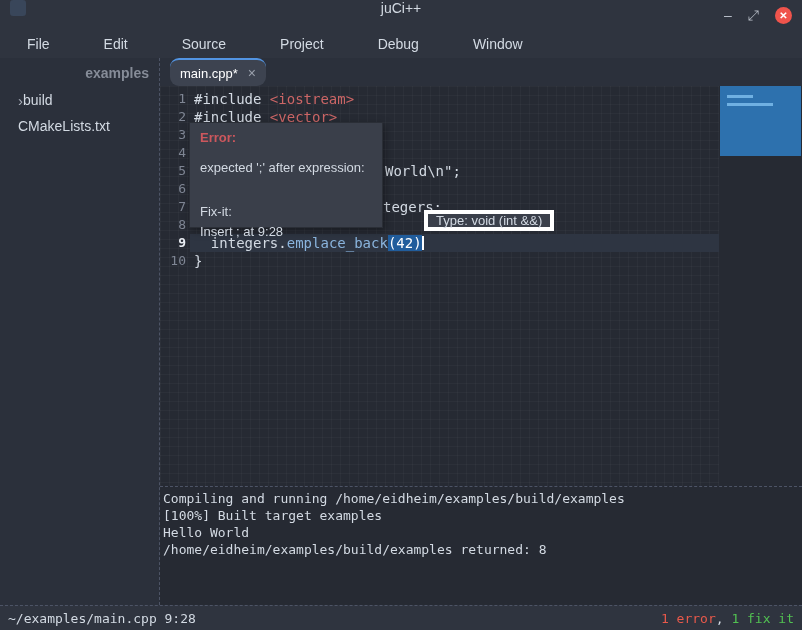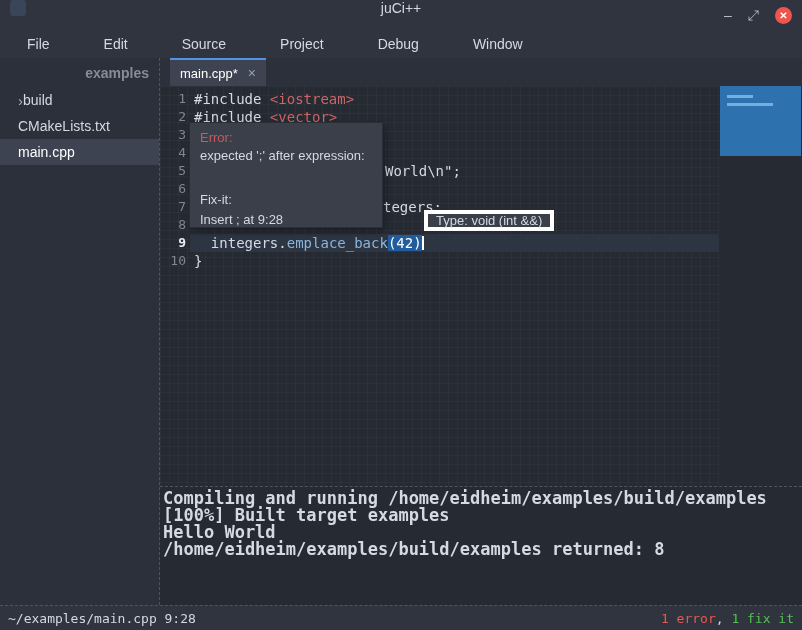--- a/index.html
+++ b/index.html
@@ -27,21 +27,21 @@
     border-right:1px dashed #4d5466; font-size:14px;text-align:right; }
   .side-header { padding:7px 10px 6px 10px; color:#868c98; font-weight:bold; }
   .tree-item { height:26px; display:flex; align-items:center; padding-left:7px; color:#d3dae3; }
   .tree-item.indent { padding-left:18px; }
   .tree-item.selected { background:var(--selected-row,#3d4350); color:#fff; }
   .chev { width:16px; color:#aab0bb; font-size:15px; line-height:1; }
   .right { flex:1; display:flex; flex-direction:column; min-width:0; }
   
   .tabbar { height:28px; background:var(--sidebar-bg,#2b303b); display:flex; align-items:stretch; padding-left:10px; }
   .tab { display:flex; align-items:center; gap:10px; padding:0 10px; background:#3d4350;
-    border-top:2px solid var(--accent,#5294e2); font-size:13px; color:#fff; }
+    border-top:2px solid var(--accent,#5294e2); font-size:13px; color:#fff;border-radius:9px; }
   .tab-close { color:#9aa0ac; font-size:14px; }
   
   .editor { position:relative; flex:0 0 400px; background:var(--editor-bg,#262a33);
     font-family:"DejaVu Sans Mono",monospace; font-size:14px; line-height:18px; overflow:hidden; }
   .grid { position:absolute; left:0; top:0; bottom:0; width:559px; z-index:0;
     background-image:linear-gradient(rgba(255,255,255,0.028) 1px, transparent 1px),
                      linear-gradient(90deg, rgba(255,255,255,0.028) 1px, transparent 1px);
     background-size:9px 9px; }
   .current-line { position:absolute; left:30px; top:148px; width:529px; height:18px;
     background:var(--current-line,#2e3542); z-index:1; }
@@ -55,35 +55,35 @@
   .method { color:#8ab4dd; }
   .sel { background:var(--selection-blue,#215d9c); color:#fff; }
   .cursor { display:inline-block; width:2px; height:14px; background:#fff; vertical-align:-2px; }
   .fragment { position:absolute; white-space:pre; z-index:2; color:var(--fg,#d3dae3); }
   .fragment.l5 { left:225px; top:76px; }
   .fragment.l7 { left:223px; top:112px; }
   .error-popup { position:absolute; left:29px; top:36px; width:194px; height:106px;
     background:var(--popup-bg,#3a3f4a); border:1px solid #2a2e36; z-index:6;
     font-family:"Liberation Sans",sans-serif; font-size:13px; padding:6px 10px;
     box-shadow:2px 3px 8px rgba(0,0,0,0.35); color:#d3dae3; }
-  .popup-error-title { color:var(--error-red,#cc575d); margin-bottom:0; }
+  .popup-error-title { color:var(--error-red,#cc575d); margin-bottom:12px;font-weight:bold; }
   .popup-message { margin-bottom:26px; }
   .popup-fixit-label { margin-bottom:2px; }
   .type-tooltip { position:absolute; left:264px; top:124px; height:21px; z-index:5;
     background:var(--popup-bg,#3a3f4a); border:4px solid #ffffff;
     font-family:"Liberation Sans",sans-serif; font-size:13px; color:#d3dae3;
     display:flex; align-items:center; padding:0 8px; white-space:pre; }
   .blue-panel { position:absolute; top:0; right:1px; width:81px; height:70px;
     background:var(--panel-blue,#2d71ae); z-index:3; }
   .blue-line1 { position:absolute; left:7px; top:9px; width:26px; height:3px; background:#6fb0e2; }
   .blue-line2 { position:absolute; left:7px; top:17px; width:46px; height:3px; background:#6fb0e2; }
   
   .terminal { flex:1; background:var(--editor-bg,#262a33); border-top:1px dashed #4d5466;
-    padding:3px 2px 0 3px; font-family:"DejaVu Sans Mono",monospace; font-size:17px;
-    line-height:17px; color:var(--fg,#d3dae3);font-weight:bold; }
+    padding:3px 2px 0 3px; font-family:"DejaVu Sans Mono",monospace; font-size:13px;
+    line-height:17px; color:var(--fg,#d3dae3); }
   .terminal div { white-space:pre; }
   
   .statusbar { height:25px; background:var(--titlebar-bg,#2f343f); border-top:1px dashed #4d5466;
     display:flex; align-items:center; justify-content:space-between; padding:12px 8px;
     font-family:"DejaVu Sans Mono",monospace; font-size:13px;text-align:right; }
   .status-err { color:var(--status-error-red,#e8594b); }
   .status-fix { color:var(--fixit-green,#52c152); }
 </style>
 </head>
 <body>
@@ -112,23 +112,20 @@
   <div class="main">
 
     <div class="sidebar">
       <div class="side-header">examples</div>
       <div class="tree-item">
         <span class="chev">›</span>
         <span>build</span>
       </div>
       <div class="tree-item indent">
         <span>CMakeLists.txt</span>
-      </div>
-      <div class="tree-item indent selected">
-        <span>main.cpp</span>
       </div>
     </div>
 
     <div class="right">
 
       <div class="tabbar">
         <div class="tab">
           <span>main.cpp*</span>
           <span class="tab-close">×</span>
         </div>

